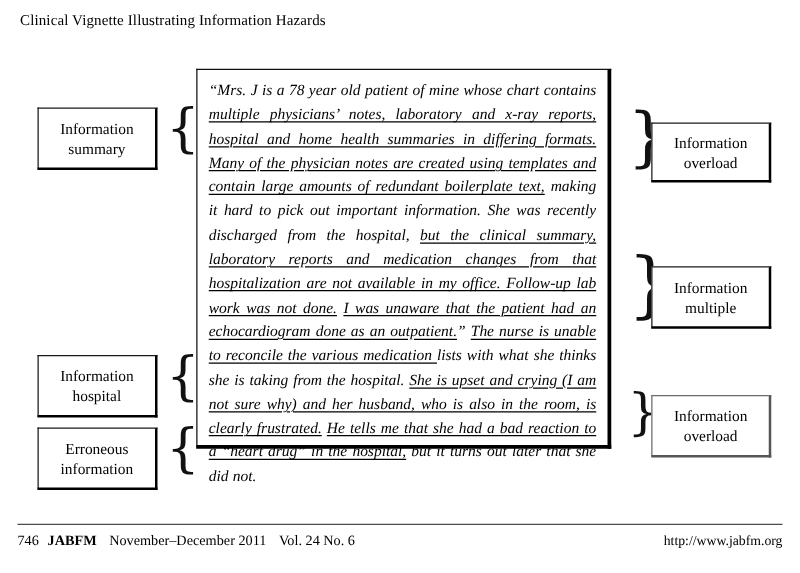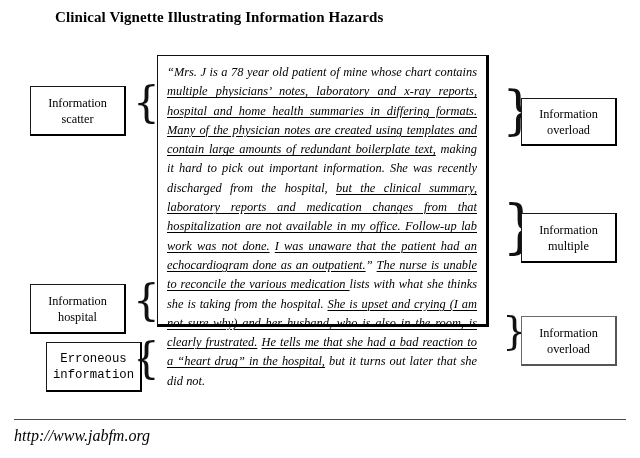--- a/index.html
+++ b/index.html
@@ -13,34 +13,33 @@
     position: relative;
     font-family: "Liberation Serif", "DejaVu Serif", serif;
     color: #000000;
     overflow: hidden;
   }
 
   #page-title {
     position: absolute;
     left: 16px;
     top: 9px;
-    font-size: 15px;
-    font-weight: bold;
+    font-size: 12px;
+    font-weight: normal;
     letter-spacing: 0.1px;
     white-space: nowrap;
-    margin-left: 39px;
   }
 
   
   #vignette-box {
     position: absolute;
     left: 157px;
     top: 55px;
     width: 332px;
-    height: 272px;
+    height: 304px;
     box-sizing: border-box;
     border: 1.5px solid #111;
     border-right: 3px solid #000;
     border-bottom: 3px solid #000;
     background: #fff;
     padding: 7px 9px 6px 9px;
   }
   #vignette-text {
     font-size: 12.4px;
     line-height: 19.3px;
@@ -106,44 +105,44 @@
     width: 612px;
     font-size: 11.4px;
     display: flex;
     justify-content: space-between;
     align-items: baseline;
     white-space: nowrap;
   }
   #footer-left { display: flex; align-items: baseline; gap: 7px; }
   #footer-left .brand { font-weight: bold; }
   #footer-left .gap2 { margin-left: 3px; }
-  #footer-right { font-size: 16px; font-style: italic; }
+  #footer-right { font-size: 11px; }
 </style>
 </head>
 <body>
 
 <div id="page-title">Clinical Vignette Illustrating Information Hazards</div>
 
 <div class="label-box" style="left:30px; top:86px; width:96px; height:50px;">
   <div>
     <span>Information</span>
-    <span>scatter</span>
+    <span>summary</span>
   </div>
 </div>
 <div class="brace" style="left:133px; top:82px; font-size:42px;">{</div>
 
 <div class="label-box" style="left:30px; top:284px; width:96px; height:50px;">
   <div>
     <span>Information</span>
     <span>hospital</span>
   </div>
 </div>
 <div class="brace" style="left:133px; top:280px; font-size:42px;">{</div>
 
-<div class="label-box" style="left:46px; top:342px; width:96px; height:50px;font-family:Liberation Mono, monospace;">
+<div class="label-box" style="left:30px; top:342px; width:96px; height:50px;">
   <div>
     <span>Erroneous</span>
     <span>information</span>
   </div>
 </div>
 <div class="brace" style="left:133px; top:338px; font-size:42px;">{</div>
 
 <div id="vignette-box">
   <div id="vignette-text"><span>“Mrs. J is a 78 year old patient of mine whose chart contains </span><span class="u">multiple physicians’ notes, laboratory and x-ray reports, hospital and home health summaries in differing formats. Many of the physician notes are created using templates and contain large amounts of redundant boilerplate text,</span><span> making it hard to pick out important information.  She was recently discharged from the hospital, </span><span class="u">but the clinical summary, laboratory reports and medication changes from that hospitalization are not available in my office. Follow-up lab work was not done.</span><span>  </span><span class="u">I was unaware that the patient had an echocardiogram done as an outpatient.</span><span>”  </span><span class="u">The nurse is unable to reconcile the various medication </span><span>lists with what she thinks she is taking from the hospital. </span><span class="u">She is upset and crying (I am not sure why) and her husband, who is also in the room, is clearly frustrated.</span><span>  </span><span class="u">He tells me that she had a bad reaction to a “heart drug” in the hospital,</span><span> but it turns out later that she did not.</span></div>
 </div>
@@ -167,16 +166,22 @@
 <div class="brace" style="left:502px; top:310px; font-size:40px;">}</div>
 <div class="label-box light" style="left:521px; top:316px; width:96px; height:50px;">
   <div>
     <span>Information</span>
     <span>overload</span>
   </div>
 </div>
 
 <div id="footer-rule"></div>
 <div id="footer">
+  <div id="footer-left">
+    <span>746</span>
+    <span class="brand">JABFM</span>
+    <span class="gap2">November–December 2011</span>
+    <span class="gap2">Vol. 24 No. 6</span>
+  </div>
   <div id="footer-right">
     <span>http://www.jabfm.org</span>
   </div>
 </div>
 
 </body></html>

